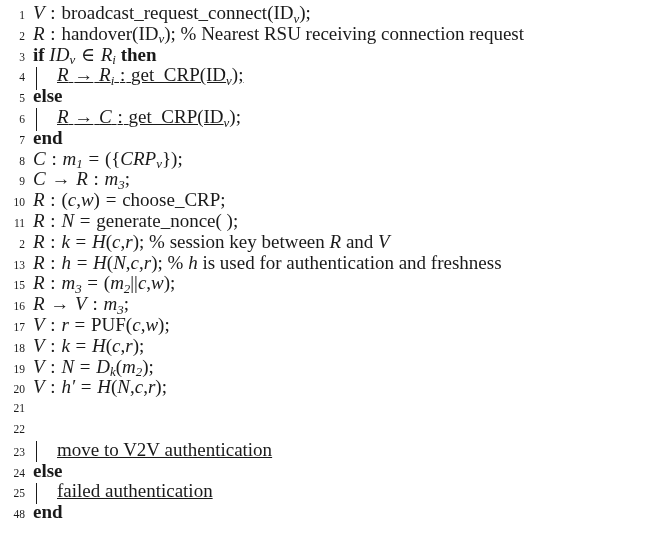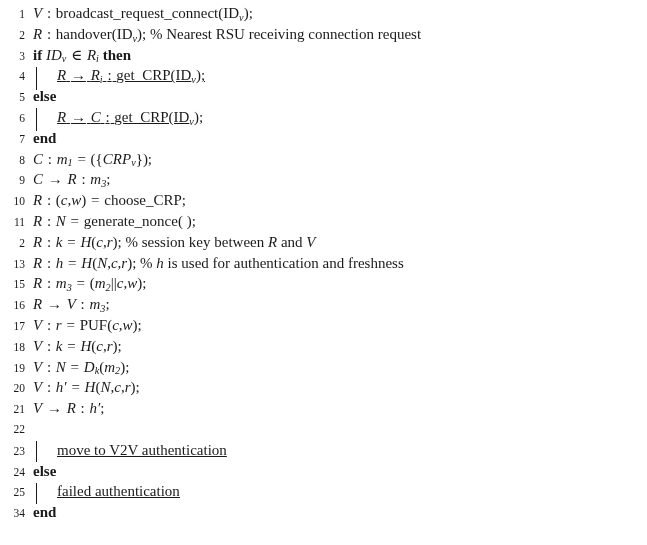--- a/index.html
+++ b/index.html
@@ -35,21 +35,21 @@
     min-width: 25px;
     text-align: right;
     font-size: 11.5px;
     font-family: "Liberation Serif", "DejaVu Serif", serif;
     color: #1a1a1a;
     padding-right: 0px;
     user-select: none;
   }
 
   .line-body {
-    font-size: 15px;
+    font-size: 19px;
     padding-left: 8px;
     position: relative;
     display: flex;
     align-items: baseline;
   }
 
   
   .indent-guide {
     display: inline-block;
     width: 17px;
@@ -195,23 +195,20 @@
       </div>
     </div>
     <div class="algo-line">
       <span class="line-number">20</span>
       <div class="line-body">
         <span class="code-text"><span class="mi">V</span> <span class="op">:</span> <span class="mi">h′</span> <span class="op">=</span> <span class="mi">H</span><span class="mr">(</span><span class="mi">N</span><span class="mr">,</span><span class="mi">c</span><span class="mr">,</span><span class="mi">r</span><span class="mr">);</span></span>
       </div>
     </div>
     <div class="algo-line">
       <span class="line-number">21</span>
-      <div class="line-body">
-        <span class="code-text"><span class="mi">V</span> <span class="op">→</span> <span class="mi">R</span> <span class="op">:</span> <span class="mi">h′</span><span class="mr">;</span></span>
-      </div>
     </div>
     <div class="algo-line">
       <span class="line-number">22</span>
     </div>
     <div class="algo-line">
       <span class="line-number">23</span>
       <div class="line-body indented">
         <span class="indent-guide"></span>
         <span class="code-text"><span class="mr">move to V2V authentication</span></span>
       </div>
@@ -223,18 +220,18 @@
       </div>
     </div>
     <div class="algo-line">
       <span class="line-number">25</span>
       <div class="line-body indented">
         <span class="indent-guide"></span>
         <span class="code-text"><span class="mr">failed authentication</span></span>
       </div>
     </div>
     <div class="algo-line">
-      <span class="line-number">34</span>
+      <span class="line-number">48</span>
       <div class="line-body">
         <span class="code-text"><span class="kw">end</span></span>
       </div>
     </div>
   </div>
 
 </body></html>

